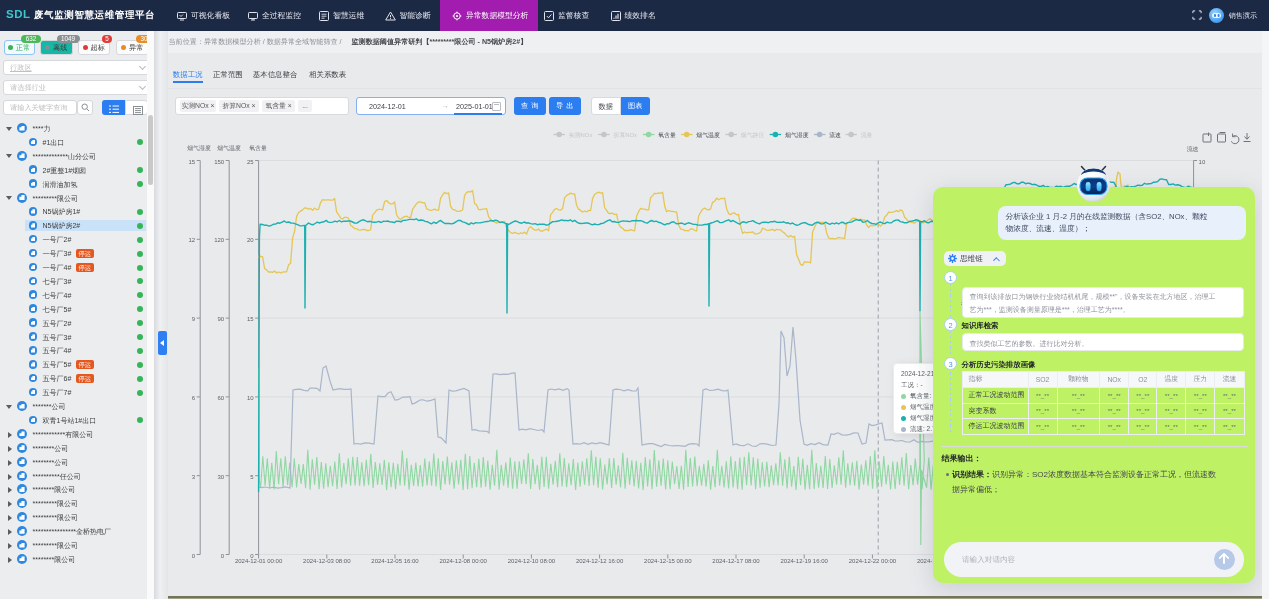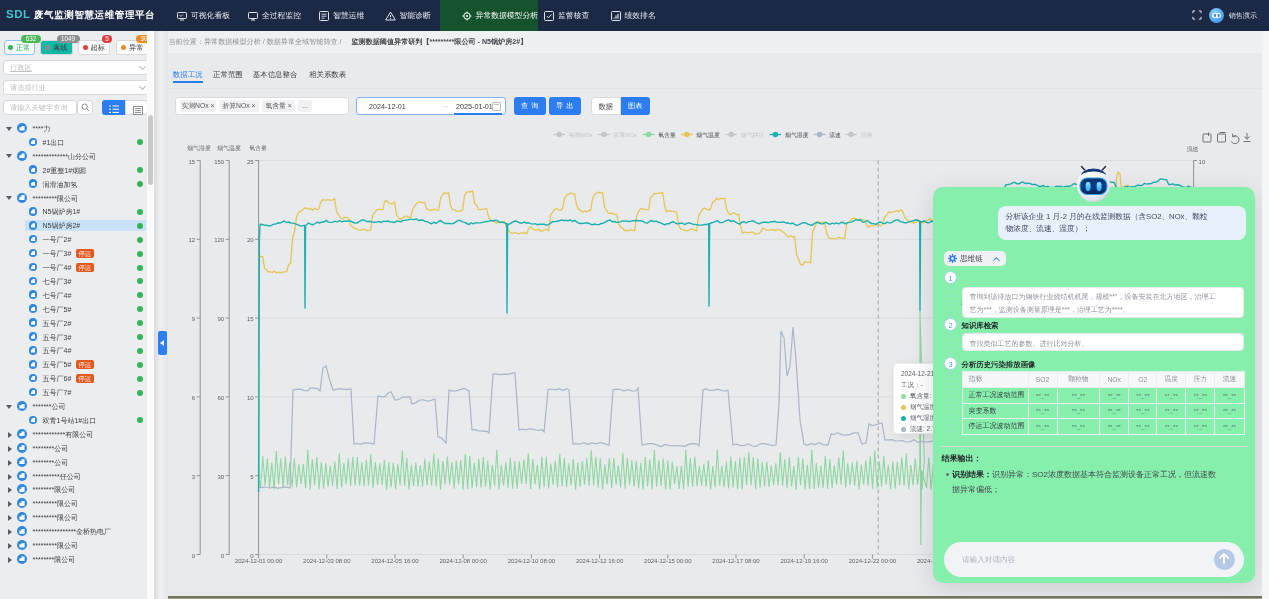--- a/index.html
+++ b/index.html
@@ -3,21 +3,21 @@
 <style>
 *{margin:0;padding:0;box-sizing:border-box;font-family:"Liberation Sans",sans-serif;}
 body{width:1269px;height:599px;overflow:hidden;position:relative;background:#e9eaec;}
 .abs{position:absolute;}
 
 #nav{position:absolute;left:0;top:0;width:1269px;height:31px;background:#1c2945;}
 #nav .logo{position:absolute;left:6px;top:8px;font-size:11.5px;font-weight:bold;color:#3ec6cd;letter-spacing:.5px;}
 #nav .title{position:absolute;left:34px;top:9px;font-size:9.5px;font-weight:bold;color:#fff;letter-spacing:.6px;white-space:nowrap;}
 .navitem{position:absolute;top:0;height:31px;display:flex;align-items:center;color:#e8eaf0;font-size:7.8px;white-space:nowrap;}
 .navitem svg{margin-right:4px;}
-.navitem.active{background:#14532d;color:#fff;justify-content:flex-end;}
+.navitem.active{background:#a21caf;color:#fff;}
 #nav .fs{position:absolute;right:67px;top:10px;}
 #nav .avatar{position:absolute;right:45px;top:8px;width:15px;height:15px;border-radius:50%;background:radial-gradient(circle at 40% 35%,#9fd4ff 0%,#4da3f2 60%,#2f86e0 100%);}
 #nav .avatar:before{content:"";position:absolute;left:3px;top:5px;width:9px;height:5px;border-radius:2.5px;background:#eaf4ff;}
 #nav .avatar:after{content:"";position:absolute;left:4.6px;top:6.4px;width:2.2px;height:2.2px;border-radius:50%;background:#2f86e0;box-shadow:3.6px 0 0 #2f86e0;}
 #nav .uname{position:absolute;right:12px;top:11px;color:#dfe3ec;font-size:7.1px;}
 
 #side{position:absolute;left:0;top:31px;width:154px;height:568px;background:#ecedef;}
 .statbtn{position:absolute;top:9px;height:15px;border:1px solid #d6d8dc;border-radius:3px;background:#fcfcfd;display:flex;align-items:center;justify-content:center;font-size:7.2px;color:#3c3c3c;}
 .statbtn .dot{width:5px;height:5px;border-radius:50%;margin-right:3px;}
 .badge{position:absolute;border-radius:5px;color:#fff;font-size:6.3px;line-height:8px;height:8px;padding:0 2px;text-align:center;}
@@ -49,21 +49,21 @@
 #datebox{position:absolute;left:356px;top:96.5px;width:150px;height:18px;background:#fff;border:1px solid #84aff0;border-radius:3px;font-size:7.2px;color:#3f4248;}
 #datebox .d1{position:absolute;left:12px;top:4px;}
 #datebox .ar{position:absolute;left:85px;top:4px;color:#a9adb5;font-size:7px;}
 #datebox .d2{position:absolute;left:99px;top:4px;}
 #datebox .ul{position:absolute;left:97px;bottom:-1px;width:48px;height:1.8px;background:#2b7df0;}
 .cal{position:absolute;right:4px;top:4px;width:9px;height:9px;border:1px solid #b9bcc3;border-radius:1px;}
 .cal:before{content:"";position:absolute;left:1px;top:1.5px;width:5px;height:0;border-top:1px solid #b9bcc3;}
 .btn{position:absolute;top:96.5px;height:18px;background:#2b7df0;color:#fff;font-size:7.2px;text-align:center;line-height:18px;border-radius:3px;letter-spacing:3px;padding-left:3px;}
 .tgl{position:absolute;top:96.5px;height:18px;font-size:7.2px;text-align:center;line-height:17px;}
 
-#panel{position:absolute;left:933px;top:186.5px;width:322px;height:396px;background:#86efac;border-radius:10px;box-shadow:0 6px 24px rgba(60,70,90,.18);}
+#panel{position:absolute;left:933px;top:186.5px;width:322px;height:396px;background:#bef264;border-radius:10px;box-shadow:0 6px 24px rgba(60,70,90,.18);}
 #bubble{position:absolute;left:64.5px;top:19px;width:248px;height:34px;background:#e7f0fb;border-radius:8px;font-size:7.7px;color:#3e4a61;line-height:12px;padding:5px 8px;}
 #chip{position:absolute;left:10.5px;top:64.5px;width:62px;height:15px;background:#eff1f4;border-radius:5px;font-size:7.6px;color:#33373d;line-height:15px;}
 #chip .gear{position:absolute;left:4.5px;top:3.2px;}
 #chip .txt{position:absolute;left:16.5px;}
 #chip .ch{position:absolute;left:50px;top:5px;width:5px;height:5px;border-left:1.7px solid #2b7df0;border-top:1.7px solid #2b7df0;transform:rotate(45deg) scale(1,.9);margin-top:1.5px;}
 .stepc{position:absolute;left:11px;width:13px;height:13px;border:1px solid #aecdf2;border-radius:50%;color:#4a95ec;font-size:7.5px;text-align:center;line-height:13px;background:#fff;z-index:2;}
 .stept{position:absolute;left:28.5px;font-size:7.4px;font-weight:bold;color:#23262b;}
 .stepbox{position:absolute;left:28.5px;width:282px;background:#fff;border:1px solid #e7e9ed;border-radius:4px;font-size:7px;color:#8e929b;line-height:12.5px;padding:3.5px 7px;}
 #dashline{position:absolute;left:17px;top:97px;width:1px;height:151px;background:repeating-linear-gradient(#a9cdf0 0 2.2px,transparent 2.2px 5.2px);z-index:1;}
 #stable{position:absolute;left:28.5px;top:184px;width:283px;border-collapse:collapse;font-size:6.8px;}

